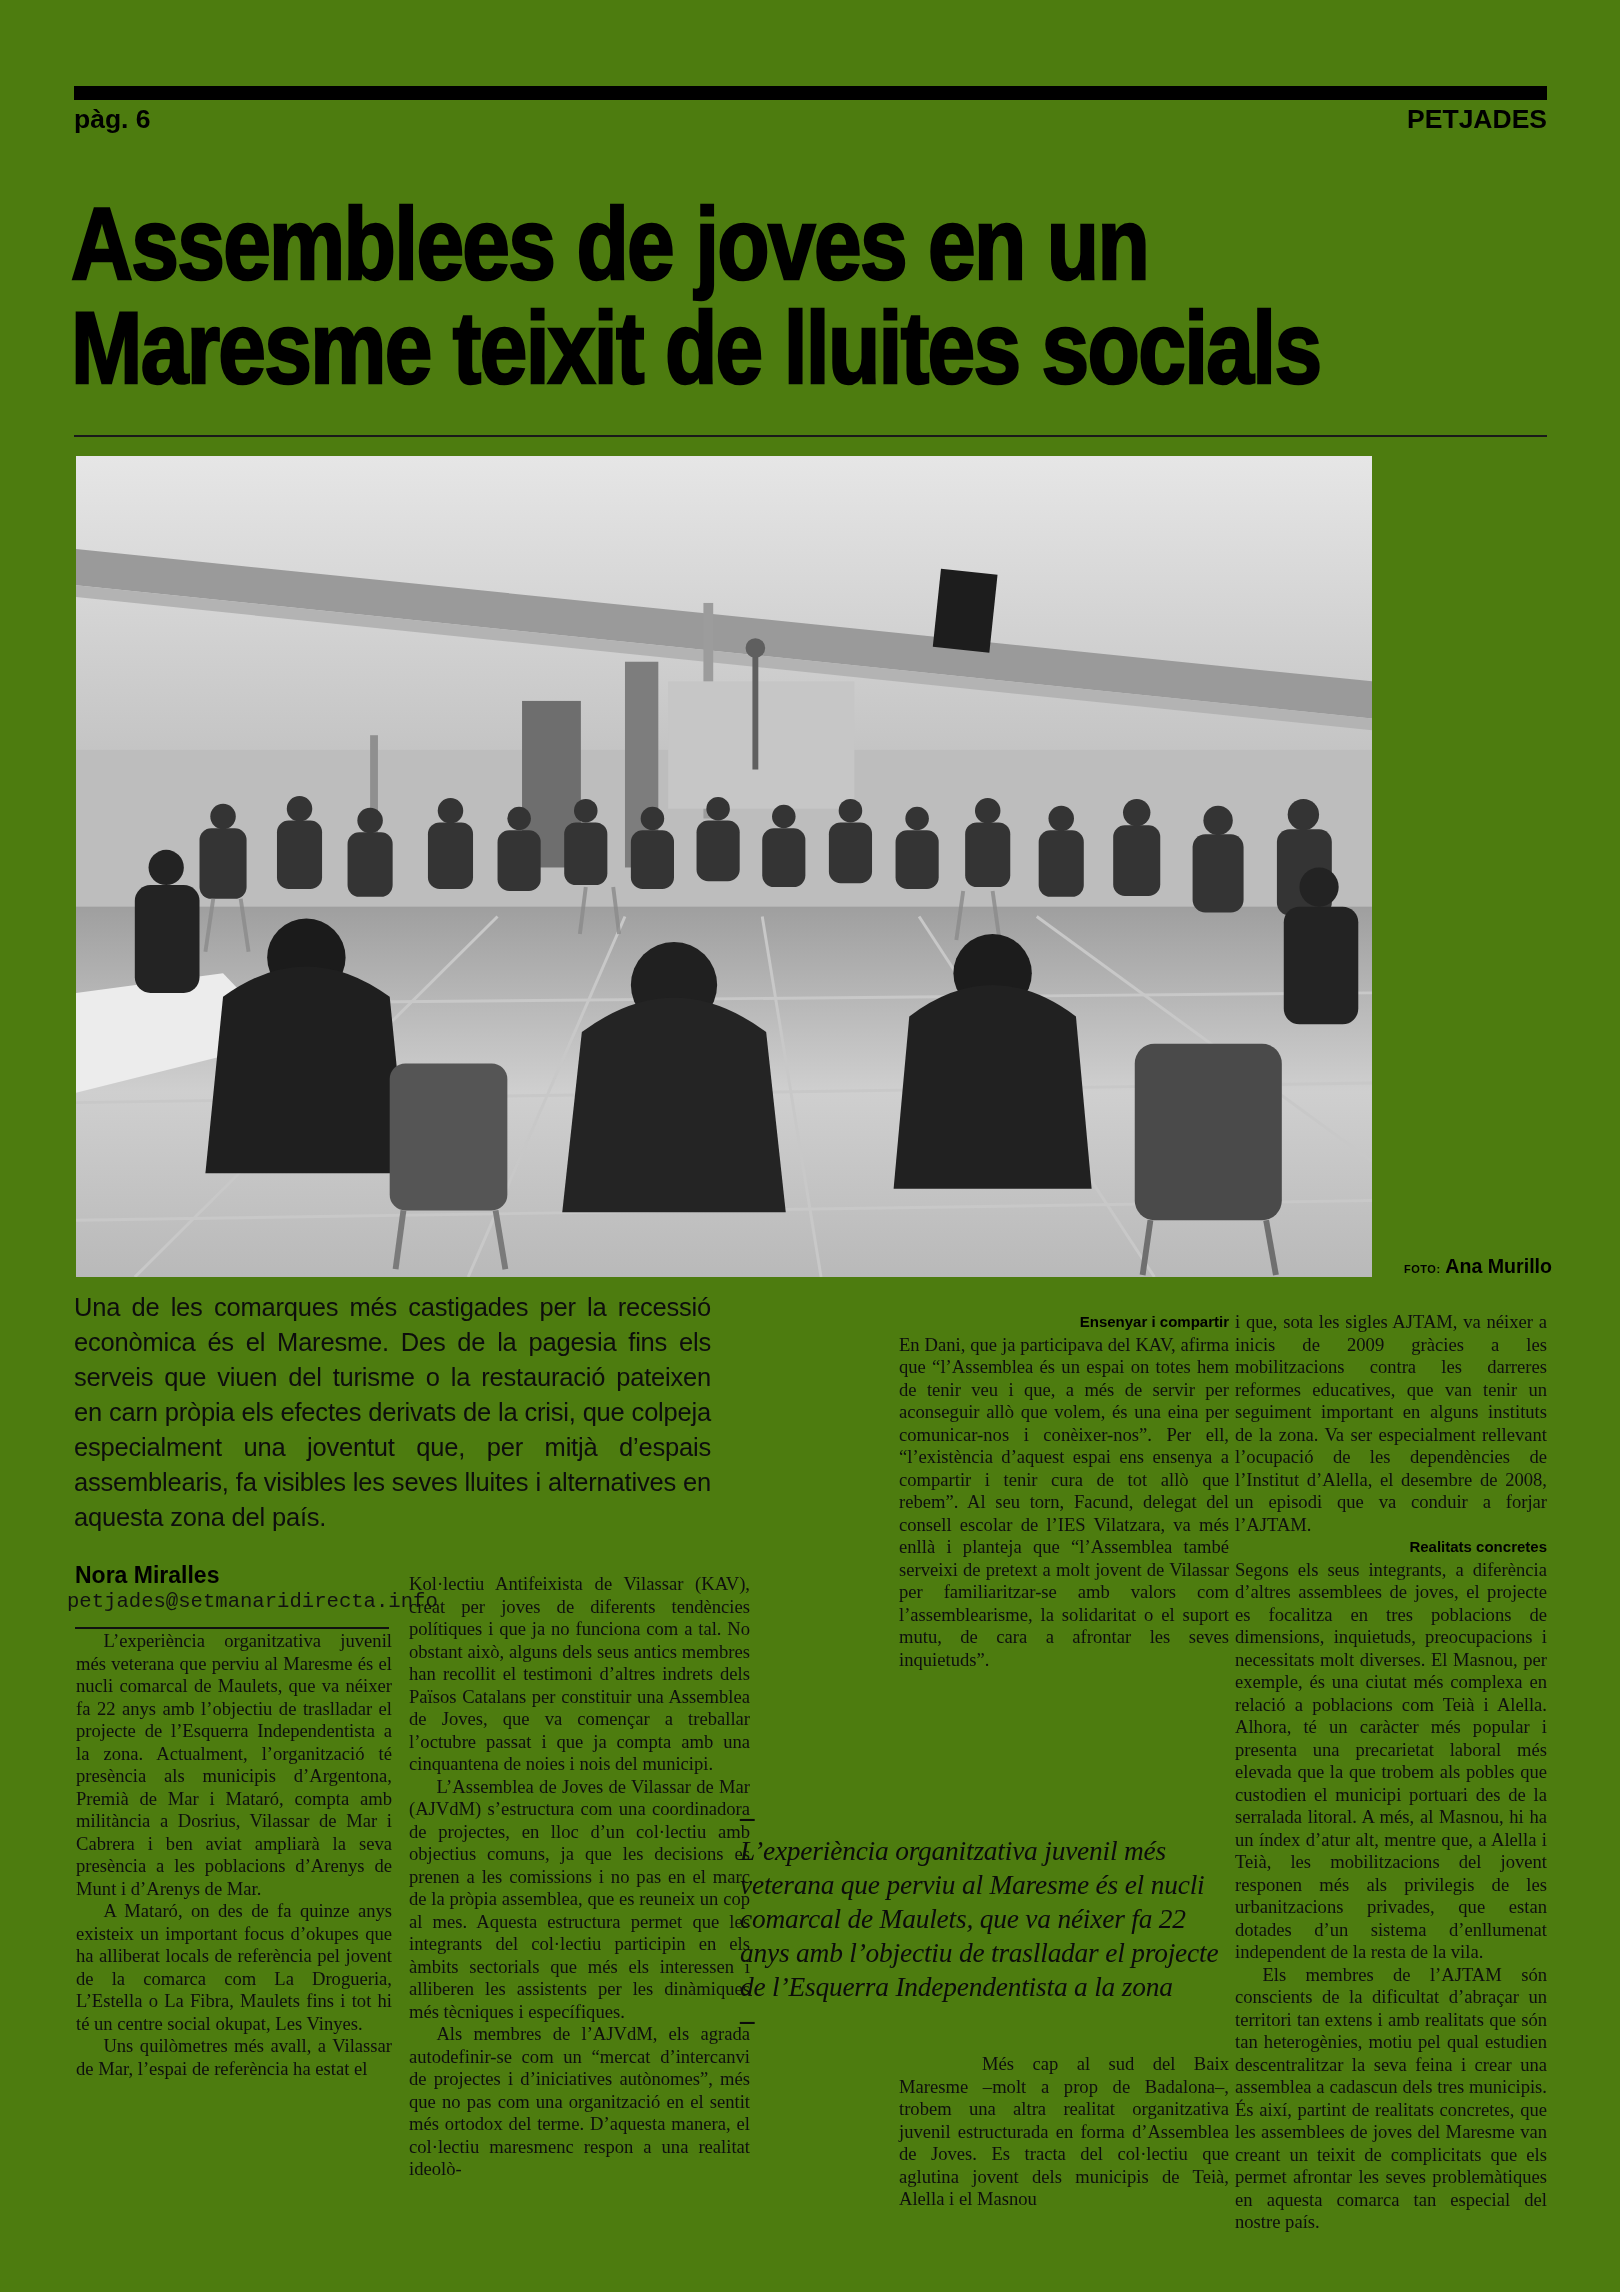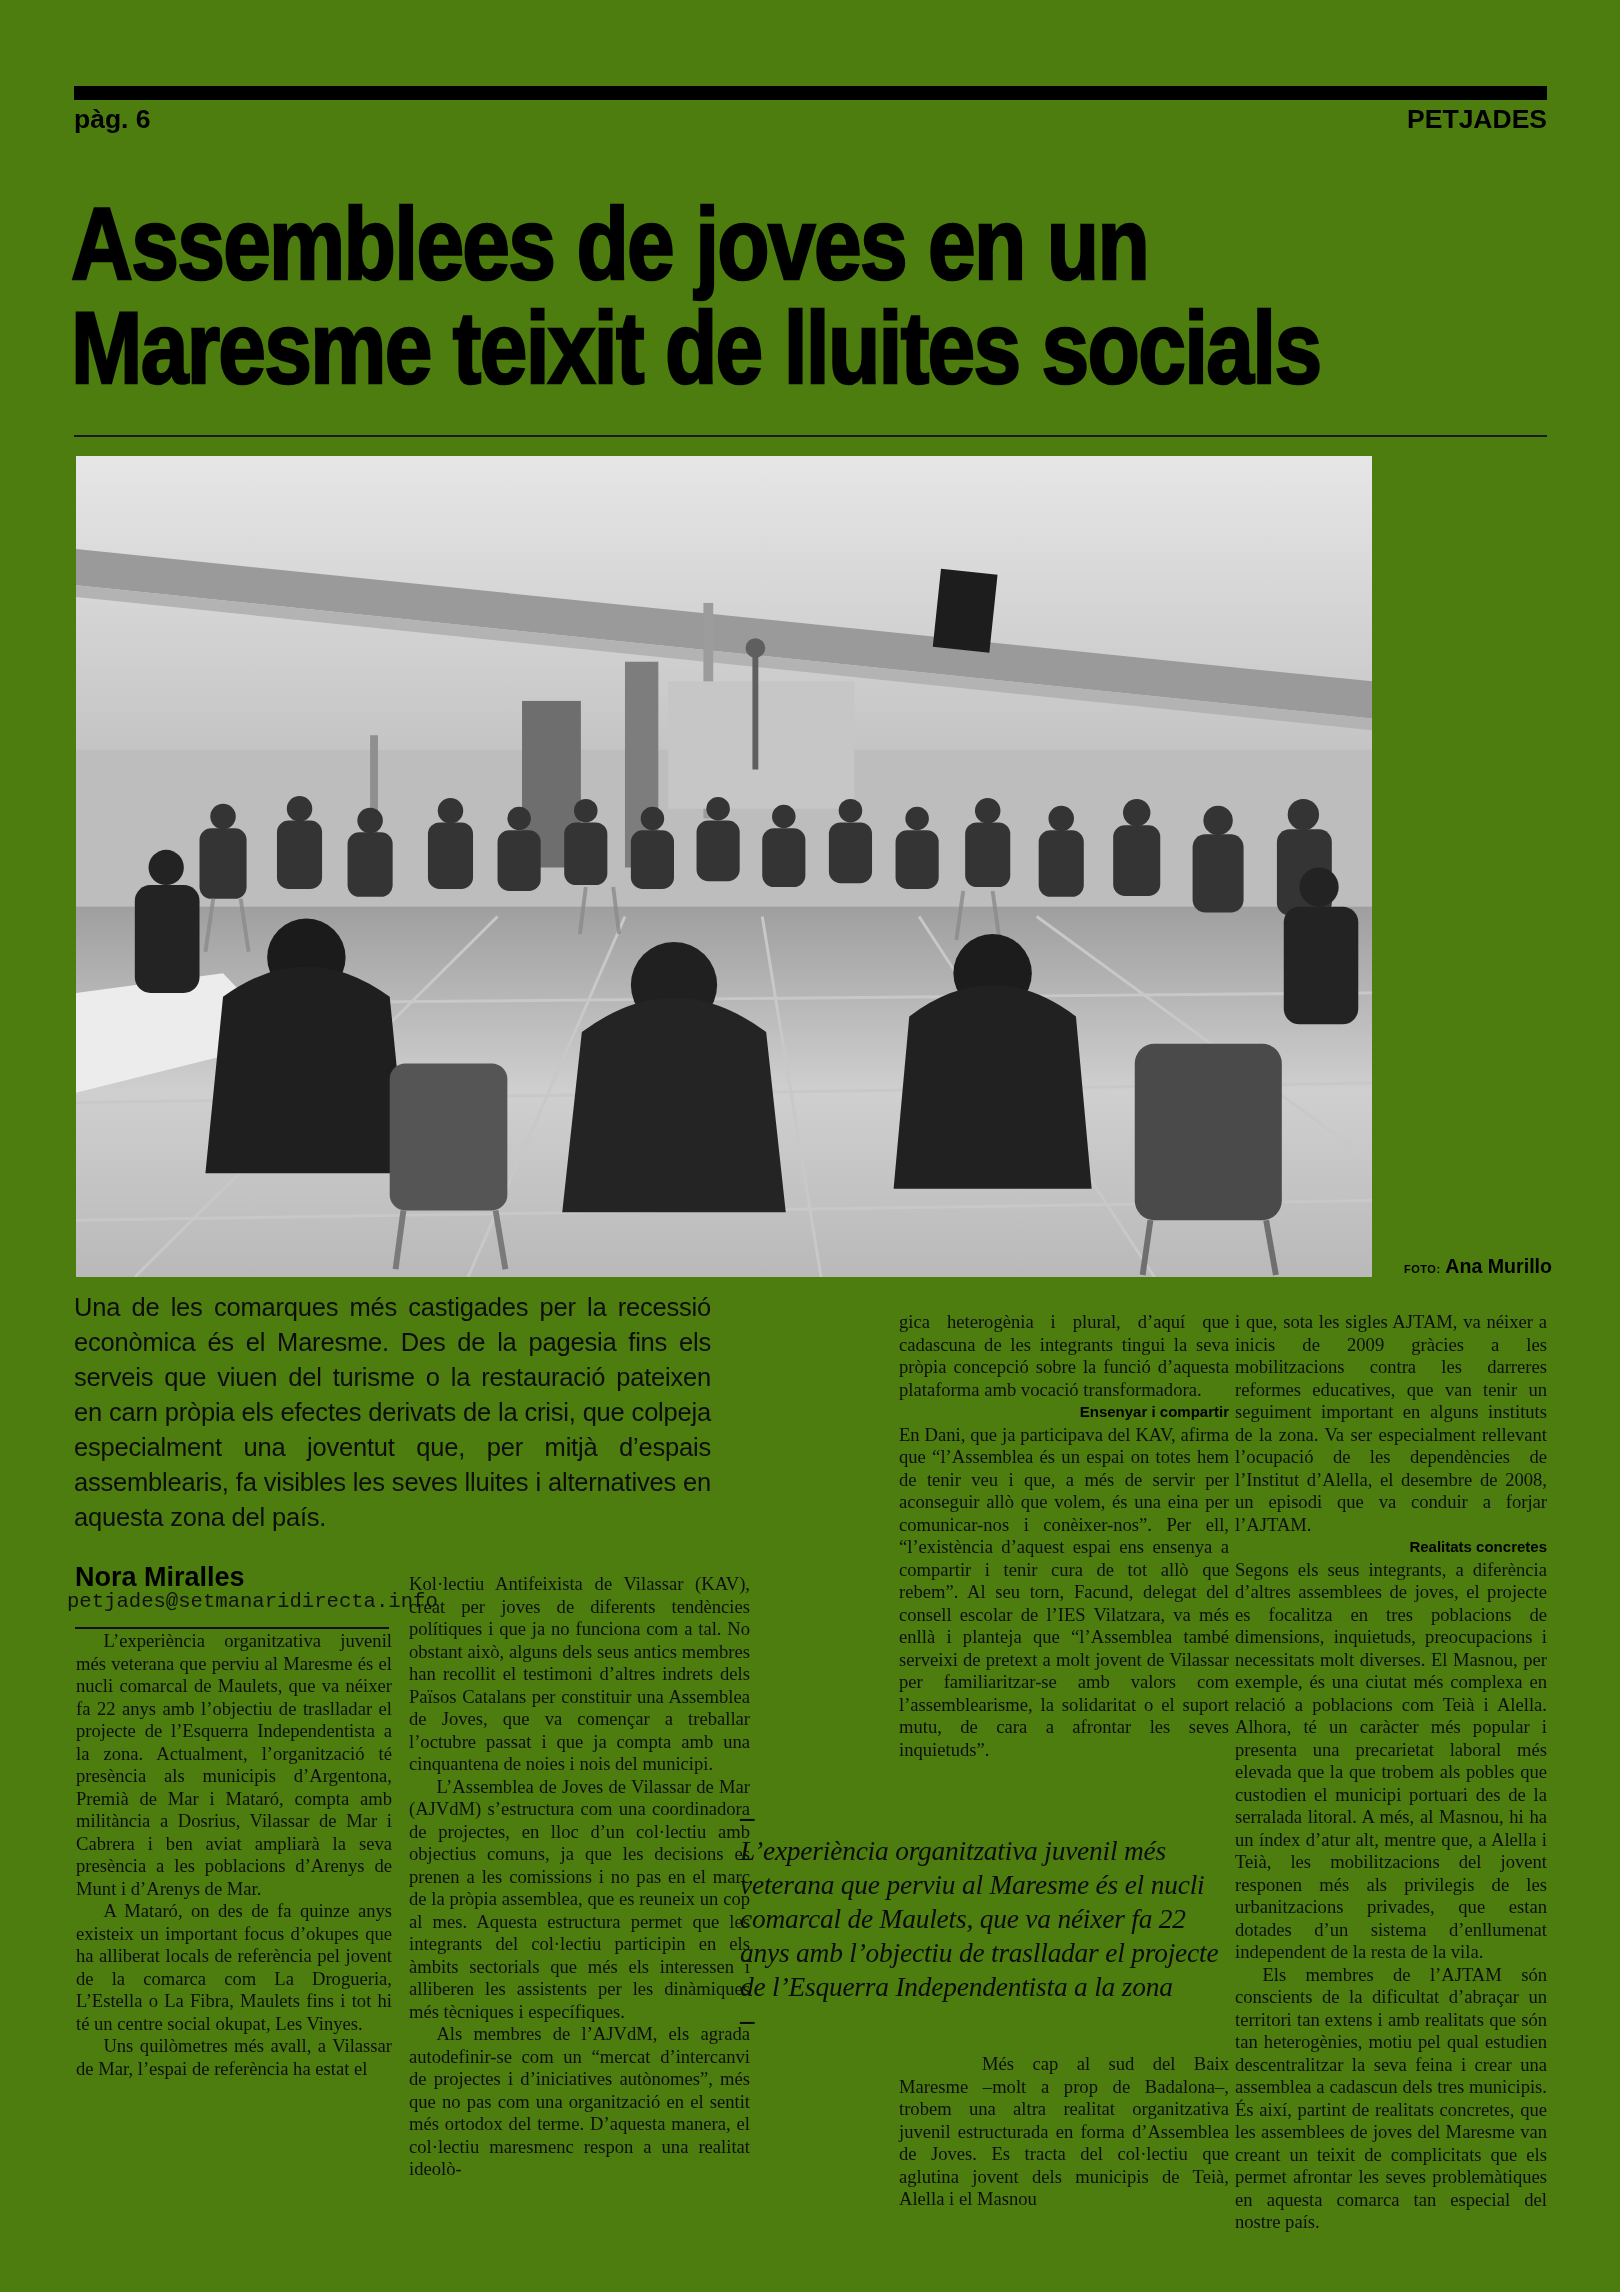--- a/index.html
+++ b/index.html
@@ -26,21 +26,21 @@
   .photo svg{display:block;width:100%;height:100%;}
   .credit{left:1078px;top:1255px;width:474px;text-align:right;
     font-family:"Liberation Sans", sans-serif;font-weight:700;color:#000;font-size:19.6px;}
   .credit .foto{font-size:11px;letter-spacing:0.5px;}
   
   .lede{left:74px;top:1290px;width:637px;
     font-family:"Liberation Sans", sans-serif;font-size:25.5px;line-height:35px;
     color:#0d0d0d;text-align:justify;letter-spacing:-0.2px;}
   
   .byline-name{left:75px;top:1562px;font-family:"Liberation Sans", sans-serif;
-    font-weight:700;font-size:27px;color:#000;}
+    font-weight:700;font-size:23px;color:#000;}
   .byline-email{left:67px;top:1590px;font-family:Liberation Mono, monospace;
     font-size:20.6px;color:#111;}
   .byline-rule{left:75px;top:1627px;width:314px;height:2px;background:#111;}
   
   .bodycol{font-size:18.6px;line-height:22.5px;text-align:justify;color:#0e0e0e;}
   .bodycol p{margin:0;}
   .bodycol p.ind{text-indent:27.4px;}
   .subhead{font-family:"Liberation Sans", sans-serif;font-weight:700;font-size:15px;
     color:#000;margin:13.7px 0 3.9px 0;text-align:right;}
   .col1{left:76px;top:1630px;width:316px;}
@@ -193,21 +193,20 @@
     <p class="ind">Uns quilòmetres més avall, a Vilassar de Mar, l’espai de referència ha estat el</p>
   </div>
 
   <div class="abs bodycol col2">
     <p>Kol·lectiu Antifeixista de Vilassar (KAV), creat per joves de diferents tendències polítiques i que ja no funciona com a tal. No obstant això, alguns dels seus antics membres han recollit el testimoni d’altres indrets dels Països Catalans per constituir una Assemblea de Joves, que va començar a treballar l’octubre passat i que ja compta amb una cinquantena de noies i nois del municipi.</p>
     <p class="ind">L’Assemblea de Joves de Vilassar de Mar (AJVdM) s’estructura com una coordinadora de projectes, en lloc d’un col·lectiu amb objectius comuns, ja que les decisions es prenen a les comissions i no pas en el marc de la pròpia assemblea, que es reuneix un cop al mes. Aquesta estructura permet que les integrants del col·lectiu participin en els àmbits sectorials que més els interessen i alliberen les assistents per les dinàmiques més tècniques i específiques.</p>
     <p class="ind">Als membres de l’AJVdM, els agrada autodefinir-se com un “mercat d’intercanvi de projectes i d’iniciatives autònomes”, més que no pas com una organització en el sentit més ortodox del terme. D’aquesta manera, el col·lectiu maresmenc respon a una realitat ideolò-</p>
   </div>
 
   <div class="abs bodycol col3">
-    <p>gica heterogènia i plural, d’aquí que cadascuna de les integrants tingui la seva pròpia concepció sobre la funció d’aquesta plataforma amb vocació transformadora.</p>
     <p class="subhead">Ensenyar i compartir</p>
     <p>En Dani, que ja participava del KAV, afirma que “l’Assemblea és un espai on totes hem de tenir veu i que, a més de servir per aconseguir allò que volem, és una eina per comunicar-nos i conèixer-nos”. Per ell, “l’existència d’aquest espai ens ensenya a compartir i tenir cura de tot allò que rebem”. Al seu torn, Facund, delegat del consell escolar de l’IES Vilatzara, va més enllà i planteja que “l’Assemblea també serveixi de pretext a molt jovent de Vilassar per familiaritzar-se amb valors com l’assemblearisme, la solidaritat o el suport mutu, de cara a afrontar les seves inquietuds”.</p>
   </div>
 
   <div class="abs pullquote">
     <div class="pq-dash">–</div>
     <div class="pq-text">L’experiència organitzativa juvenil més veterana que perviu al Maresme és el nucli comarcal de Maulets, que va néixer fa 22 anys amb l’objectiu de traslladar el projecte de l’Esquerra Independentista a la zona</div>
     <div class="pq-dash">–</div>
   </div>
 

